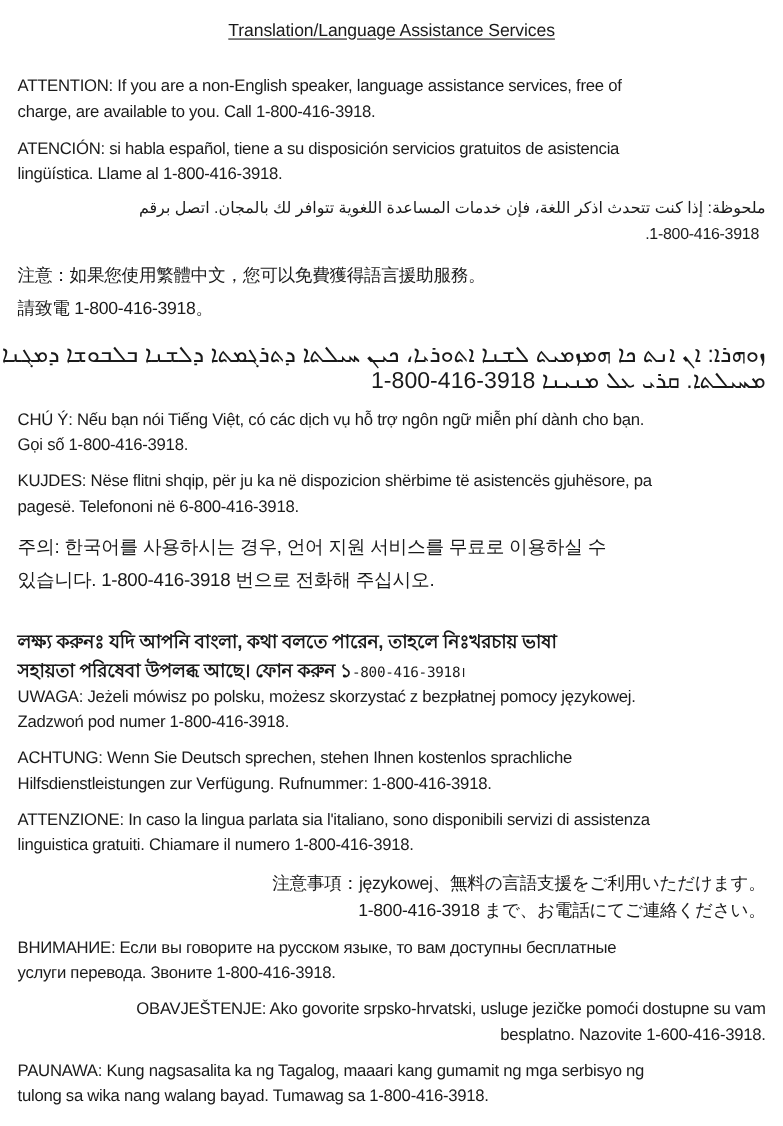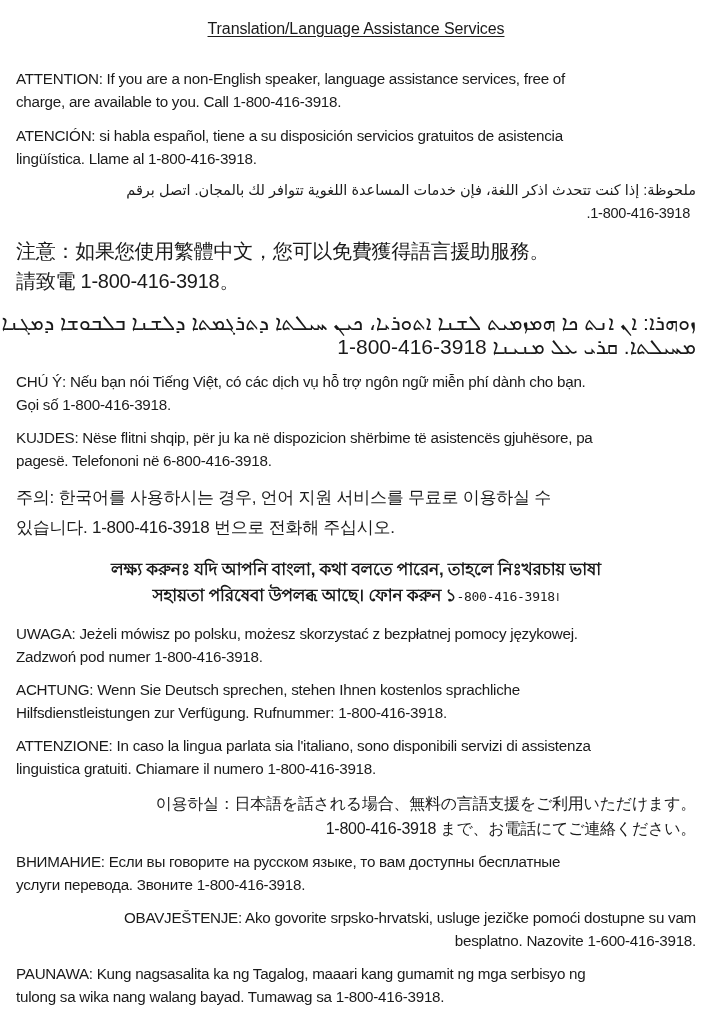--- a/index.html
+++ b/index.html
@@ -44,21 +44,21 @@
       white-space: nowrap;
     }
     .block .line { display: block; }
     .rtl {
       direction: rtl;
       text-align: right;
       left: 16px;
       width: 680px;
     }
     .cjk {
-      font-size: 20px;
+      font-size: 16px;
       line-height: 30px;
     }
     .kor {
       font-size: 17px;
       line-height: 30px;
     }
     .beng {
       font-size: 17px;
       line-height: 26px;
       font-weight: bold;
@@ -128,21 +128,21 @@
   <div class="block" style="top:426px;">
     <span class="line">KUJDES:  Nëse flitni shqip, për ju ka në dispozicion shërbime të asistencës gjuhësore, pa</span>
     <span class="line">pagesë.  Telefononi në 6-800-416-3918.</span>
   </div>
 
   <div class="block kor" style="top:483px;">
     <span class="line">주의:  한국어를 사용하시는 경우, 언어 지원 서비스를 무료로 이용하실 수</span>
     <span class="line">있습니다.  1-800-416-3918 번으로 전화해 주십시오.</span>
   </div>
 
-  <div class="block beng" style="top:557px;text-align:center;">
+  <div class="block beng" style="top:571px;">
     <span class="line">লক্ষ্য করুনঃ যদি আপনি বাংলা, কথা বলতে পারেন, তাহলে নিঃখরচায় ভাষা</span>
     <span class="line">
       <span>সহায়তা পরিষেবা উপলব্ধ আছে। ফোন করুন ১</span><span class="mono">-800-416-3918।</span>
     </span>
   </div>
 
   <div class="block" style="top:622px;">
     <span class="line">UWAGA:  Jeżeli mówisz po polsku, możesz skorzystać z bezpłatnej pomocy językowej.</span>
     <span class="line">Zadzwoń pod numer 1-800-416-3918.</span>
   </div>
@@ -151,21 +151,21 @@
     <span class="line">ACHTUNG:  Wenn Sie Deutsch sprechen, stehen Ihnen kostenlos sprachliche</span>
     <span class="line">Hilfsdienstleistungen zur Verfügung.  Rufnummer: 1-800-416-3918.</span>
   </div>
 
   <div class="block" style="top:734px;">
     <span class="line">ATTENZIONE:  In caso la lingua parlata sia l'italiano, sono disponibili servizi di assistenza</span>
     <span class="line">linguistica gratuiti.  Chiamare il numero 1-800-416-3918.</span>
   </div>
 
   <div class="block jpn" style="top:791px;">
-    <span class="line">이용하실：日本語を話される場合、無料の言語支援をご利用いただけます。</span>
+    <span class="line">注意事項：językowej、無料の言語支援をご利用いただけます。</span>
     <span class="line">1-800-416-3918 まで、お電話にてご連絡ください。</span>
   </div>
 
   <div class="block" style="top:850px;">
     <span class="line">ВНИМАНИЕ:  Если вы говорите на русском языке, то вам доступны бесплатные</span>
     <span class="line">услуги перевода.  Звоните 1-800-416-3918.</span>
   </div>
 
   <div class="block" style="top:906px;text-align:right;">
     <span class="line">OBAVJEŠTENJE:  Ako govorite srpsko-hrvatski, usluge jezičke pomoći dostupne su vam</span>

